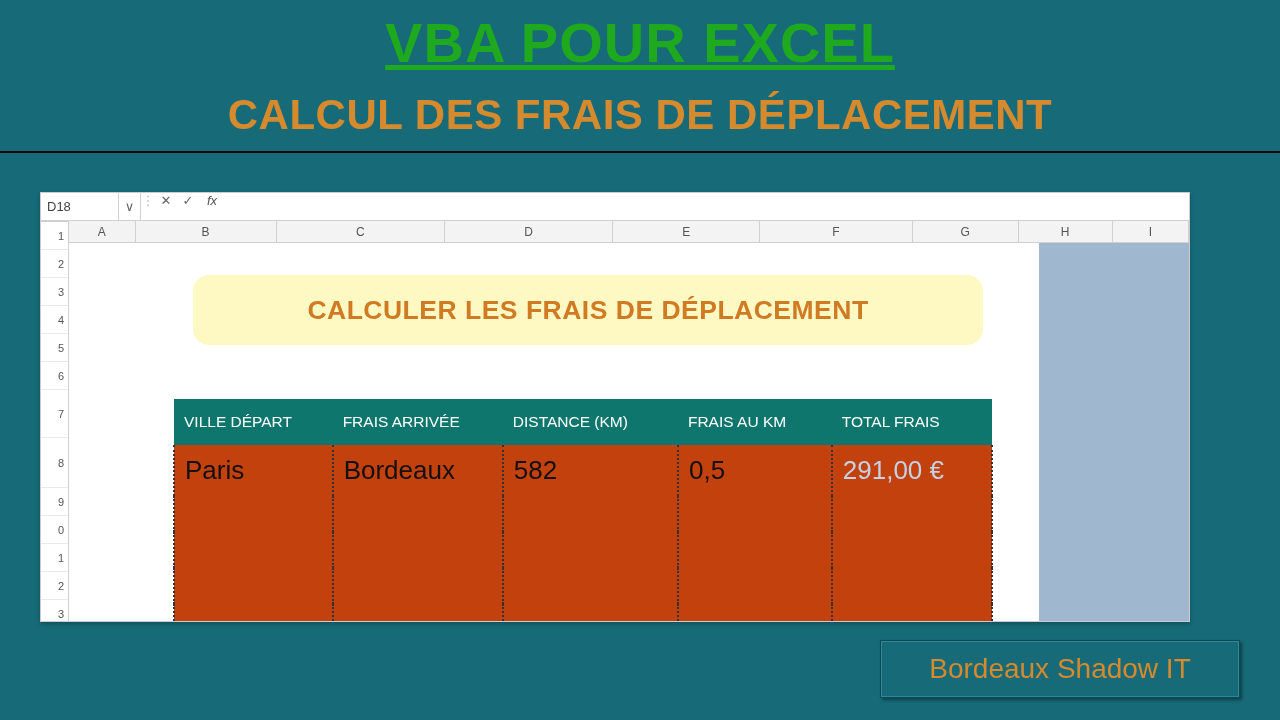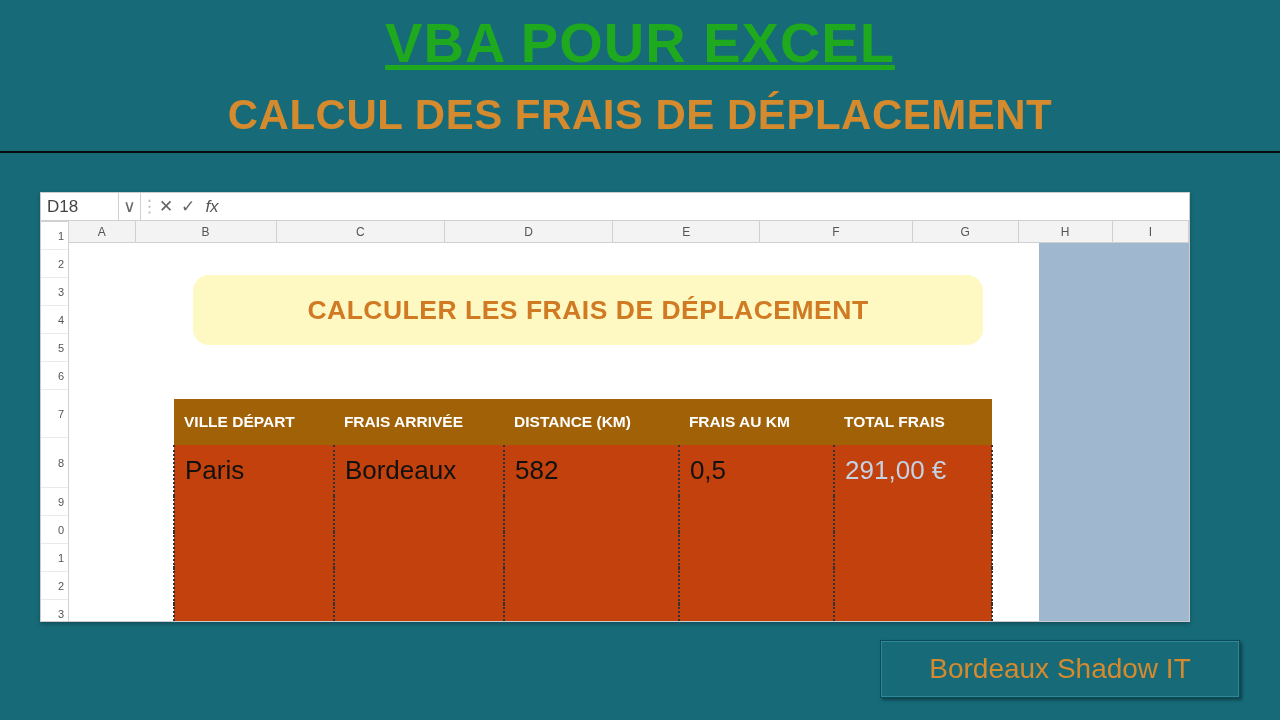--- a/index.html
+++ b/index.html
@@ -29,23 +29,23 @@
   .xl-frame {
     position: absolute; left: 40px; top: 192px;
     width: 1150px; height: 430px;
     background: #ffffff; border: 1px solid #ccc;
     box-shadow: 0 2px 4px rgba(0,0,0,0.25);
     overflow: hidden;
   }
 
   
   .fx-row {
-    display: flex; align-items: center;
+    display: flex; 
     height: 28px; border-bottom: 1px solid #d0d0d0;
-    font-size: 17px; color: #444; background: #fff;
+    font-size: 13px; color: #444; background: #fff;
   }
   .name-box {
     width: 78px; padding: 0 6px; border-right: 1px solid #d0d0d0;
     height: 100%; display: flex; align-items: center;
   }
   .name-drop {
     width: 22px; display:flex; align-items:center; justify-content:center;
     border-right: 1px solid #d0d0d0; height:100%; color:#666;
   }
   .fx-sep { width: 14px; text-align:center; color:#bbb; }
@@ -93,21 +93,21 @@
     color:#d07a24; font-weight:800; font-size:26.5px;
     letter-spacing:0.5px;
   }
 
   
   .tbl {
     position:absolute; left:104px; top:156px; width:820px;
     border-collapse:collapse;
   }
   .tbl th {
-    background:#a16207; color:#fff; font-weight:700;
+    background:#0f766e; color:#fff; font-weight:400;
     font-size:15.5px; padding:14px 8px 14px 10px;
     text-align:left; white-space:nowrap;
   }
   .tbl th.r, .tbl td.r { text-align:left; padding-right:14px; }
   .tbl td {
     font-size:26px; color:#111; padding:10px 10px;
     border-right:2px dotted #333; border-left:2px dotted #333;
     border-bottom:none; height:50px; vertical-align:top;
     background:#c2410c;
   }

